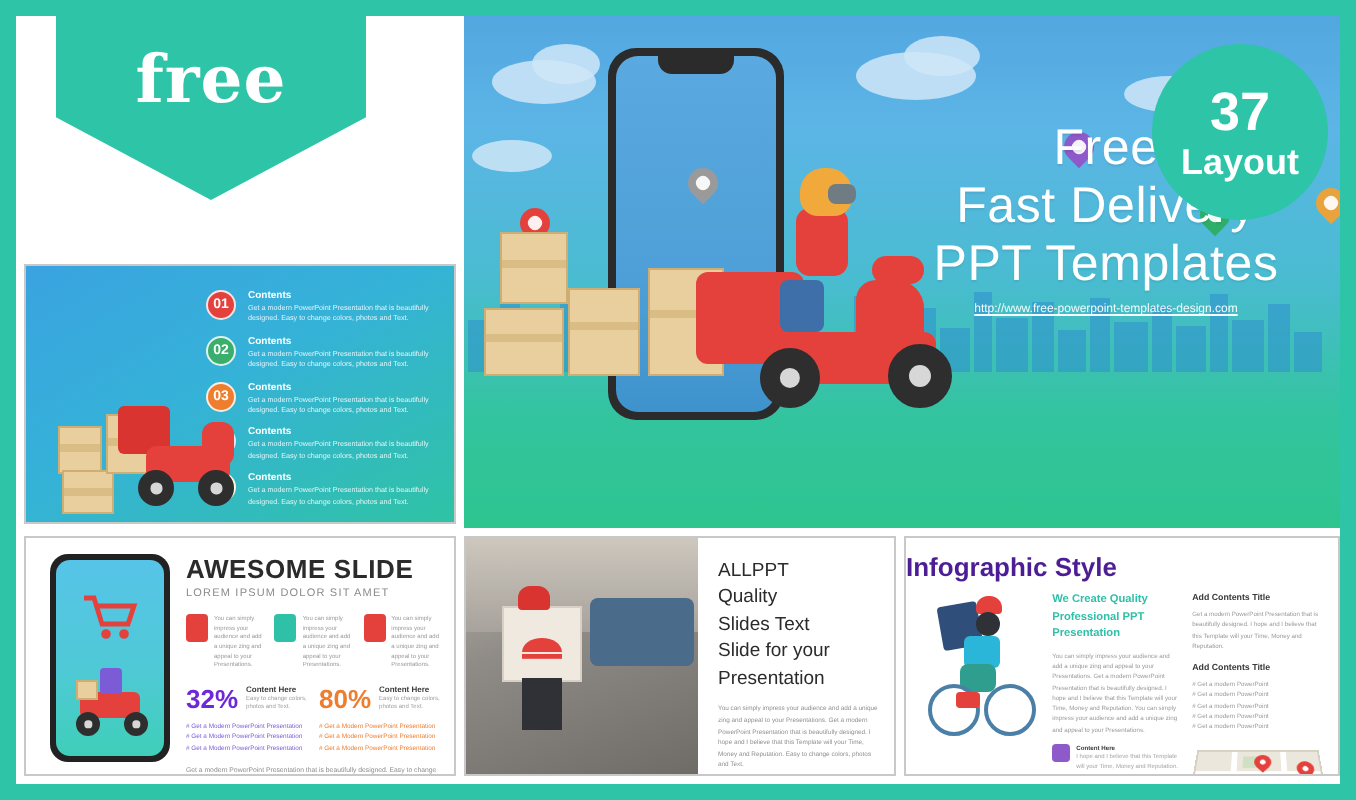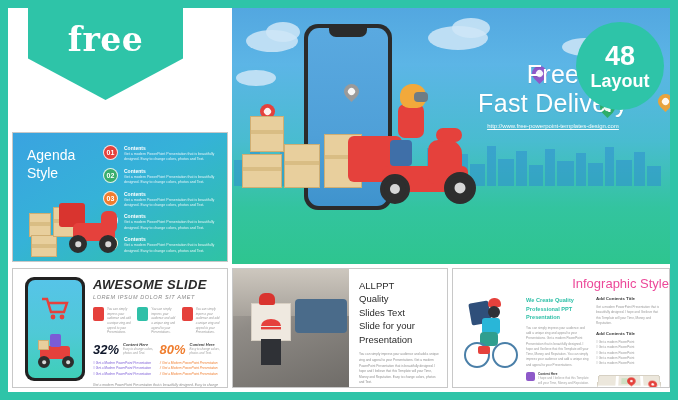--- a/index.html
+++ b/index.html
@@ -128,21 +128,21 @@
     color:#fff; font-size: 7px; font-weight: bold;
     display:flex; align-items:center; justify-content:center;
     border: 1.5px solid rgba(255,255,255,.85);
   }
   .ag-txt { margin-left: 6px; }
   .ag-txt .h { color:#fff; font-size: 5px; font-weight: bold; }
   .ag-txt .p { color: rgba(255,255,255,.85); font-size: 3.6px; line-height: 1.5; margin-top:1px; }
   .ag-boxes { position:absolute; left: 16px; bottom: 2px; width: 95px; height: 66px; }
 
   
-  #awesome { left: 4px; top: 260px; width: 216px; height: 120px; font-style: italic; }
+  #awesome { left: 4px; top: 260px; width: 216px; height: 120px; }
   #awesome .ph {
     position:absolute; left:12px; top:8px; width:60px; height:104px;
     background:#222; border-radius:9px; padding:3px;
   }
   #awesome .ph .s {
     width:100%; height:100%; border-radius:7px;
     background: linear-gradient(180deg,#56c4e8 0%,#4fc9d6 55%,#3fcfb8 100%);
     position:relative; overflow:hidden;
   }
   .cart { position:absolute; left:50%; top:16px; transform:translateX(-50%); }
@@ -174,21 +174,21 @@
     position:absolute; left:18px; top:34px; width:40px; height:38px;
     background:#efe9e0; border:1px solid #d8d0c4;
     display:flex; align-items:center; justify-content:center;
   }
   #allppt .txt { position:absolute; left:126px; top:10px; right:8px; }
   #allppt .txt .hl { font-size: 9.5px; color:#2b2b2b; line-height:1.42; }
   #allppt .txt .para { font-size: 3.2px; color:#909090; line-height:1.75; margin-top:6px; }
 
   
   #info { left: 444px; top: 260px; width: 218px; height: 120px; }
-  #info h2 { text-align:right; font-size: 13px; color:#ec4899; margin-top: 7px; font-weight: 400;}
+  #info h2 { text-align:left; font-size: 13px; color:#4c1d95; margin-top: 7px; font-weight: 700;}
   #info .cols { display:flex; margin-top: 5px; padding: 0 7px; gap: 6px; }
   #info .c1 { width: 62px; position: relative; height: 92px; }
   #info .c2 { width: 66px; }
   #info .c3 { width: 68px; }
   #info .teal { color:#2fc0a8; font-size: 5.6px; line-height:1.55; font-weight: bold; }
   #info .p { font-size: 3.1px; color:#9a9a9a; line-height:1.7; margin-top: 4px; }
   .mini { display:flex; gap:3px; margin-top:4px; align-items:flex-start; }
   .mini .mi { width:9px; height:9px; flex:0 0 9px; border-radius:2px; }
   .mini .mt .h { font-size: 3.1px; font-weight:bold; color:#3a3a3a; }
   .mini .mt .p2 { font-size: 3px; color:#a5a5a5; line-height:1.6; }
@@ -207,21 +207,21 @@
 <body>
 
 <div id="page">
 <div id="canvas">
 
   <div class="ribbon">
     <span>free</span>
   </div>
 
   <div class="badge">
-    <div class="n">48</div>
+    <div class="n">37</div>
     <div class="s">Layout</div>
   </div>
 
   <div id="hero" class="slide">
     <div class="cloud" style="left:14px;top:22px;width:52px;height:22px;"></div>
     <div class="cloud" style="left:34px;top:14px;width:34px;height:20px;"></div>
     <div class="cloud" style="left:196px;top:18px;width:60px;height:24px;"></div>
     <div class="cloud" style="left:220px;top:10px;width:38px;height:20px;"></div>
     <div class="cloud" style="left:330px;top:30px;width:46px;height:18px;"></div>
     <div class="cloud" style="left:4px;top:62px;width:40px;height:16px;"></div>
@@ -294,29 +294,26 @@
       <div style="position:absolute;left:168px;top:76px;width:26px;height:24px;background:#f2a93b;border-radius:12px 12px 9px 9px;"></div>
       <div style="position:absolute;left:182px;top:84px;width:14px;height:10px;background:#6f7c84;border-radius:4px;"></div>
       <div style="position:absolute;left:158px;top:132px;width:22px;height:26px;background:#3f6fa8;border-radius:4px;"></div>
       <div class="wheel" style="left:148px;top:166px;width:30px;height:30px;"></div>
       <div class="wheel" style="left:212px;top:164px;width:32px;height:32px;"></div>
     </div>
 
     <div class="hero-text">
       <div class="l1">Free</div>
       <div class="l2">Fast Delivery</div>
+      <div class="l3">PPT Templates</div>
       <div class="url">http://www.free-powerpoint-templates-design.com</div>
     </div>
   </div>
 
   <div id="agenda" class="slide">
-    <div class="title">
-      <div>Agenda</div>
-      <div>Style</div>
-    </div>
 
     <div class="agenda-list">
       <div class="ag-row">
         <div class="ag-num" style="background:#e5413c">01</div>
         <div class="ag-txt">
           <div class="h">Contents</div>
           <div class="p">Get a modern PowerPoint Presentation that is beautifully designed. Easy to change colors, photos and Text.</div>
         </div>
       </div>
       <div class="ag-row">
@@ -395,21 +392,21 @@
           <div class="tx">You can simply impress your audience and add a unique zing and appeal to your Presentations.</div>
         </div>
         <div class="cell">
           <div class="ic" style="background:#e5413c"></div>
           <div class="tx">You can simply impress your audience and add a unique zing and appeal to your Presentations.</div>
         </div>
       </div>
 
       <div class="stats">
         <div class="cell">
-          <div class="pct" style="color:#0f172a">32%</div>
+          <div class="pct" style="color:#6d28d9">32%</div>
           <div class="lbl">
             <div class="h">Content Here</div>
             <div class="p">Easy to change colors, photos and Text.</div>
           </div>
         </div>
         <div class="cell">
           <div class="pct" style="color:#ef7d2e">80%</div>
           <div class="lbl">
             <div class="h">Content Here</div>
             <div class="p">Easy to change colors, photos and Text.</div>

